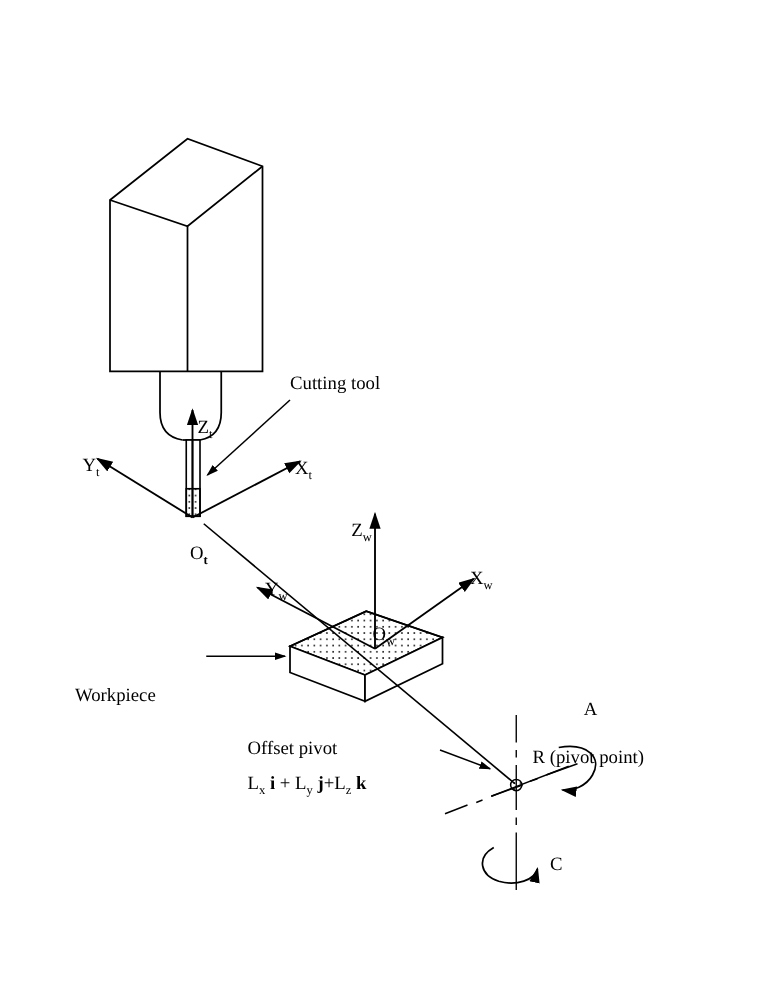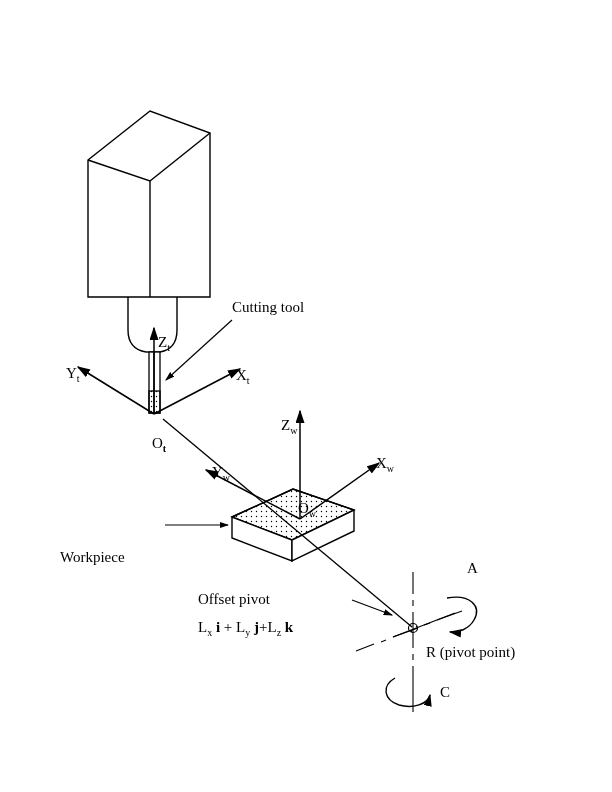--- a/index.html
+++ b/index.html
@@ -184,19 +184,19 @@
   <div class="lbl lbl-plain" style="left:60px; top:513px;margin-top:36px;">Workpiece</div>
 
   <div class="lbl lbl-plain" style="left:198px; top:591px;">Offset pivot</div>
 
   <div class="lbl vec-line" style="left:198px; top:619px;">
     <span>L</span><span class="sub">x</span>&nbsp;<span class="bold">i</span>
     <span>+</span>
     <span>L</span><span class="sub">y</span>&nbsp;<span class="bold">j</span><span>+</span><span>L</span><span class="sub">z</span>&nbsp;<span class="bold">k</span>
   </div>
 
-  <div class="lbl lbl-plain" style="left:426px; top:644px;text-align:right;">R (pivot point)</div>
+  <div class="lbl lbl-plain" style="left:426px; top:598px;text-align:right;">R (pivot point)</div>
 
   <div class="lbl lbl-plain" style="left:467px; top:560px;">A</div>
 
   <div class="lbl lbl-plain" style="left:440px; top:684px;">C</div>
 
 </div>
 
 </body></html>

